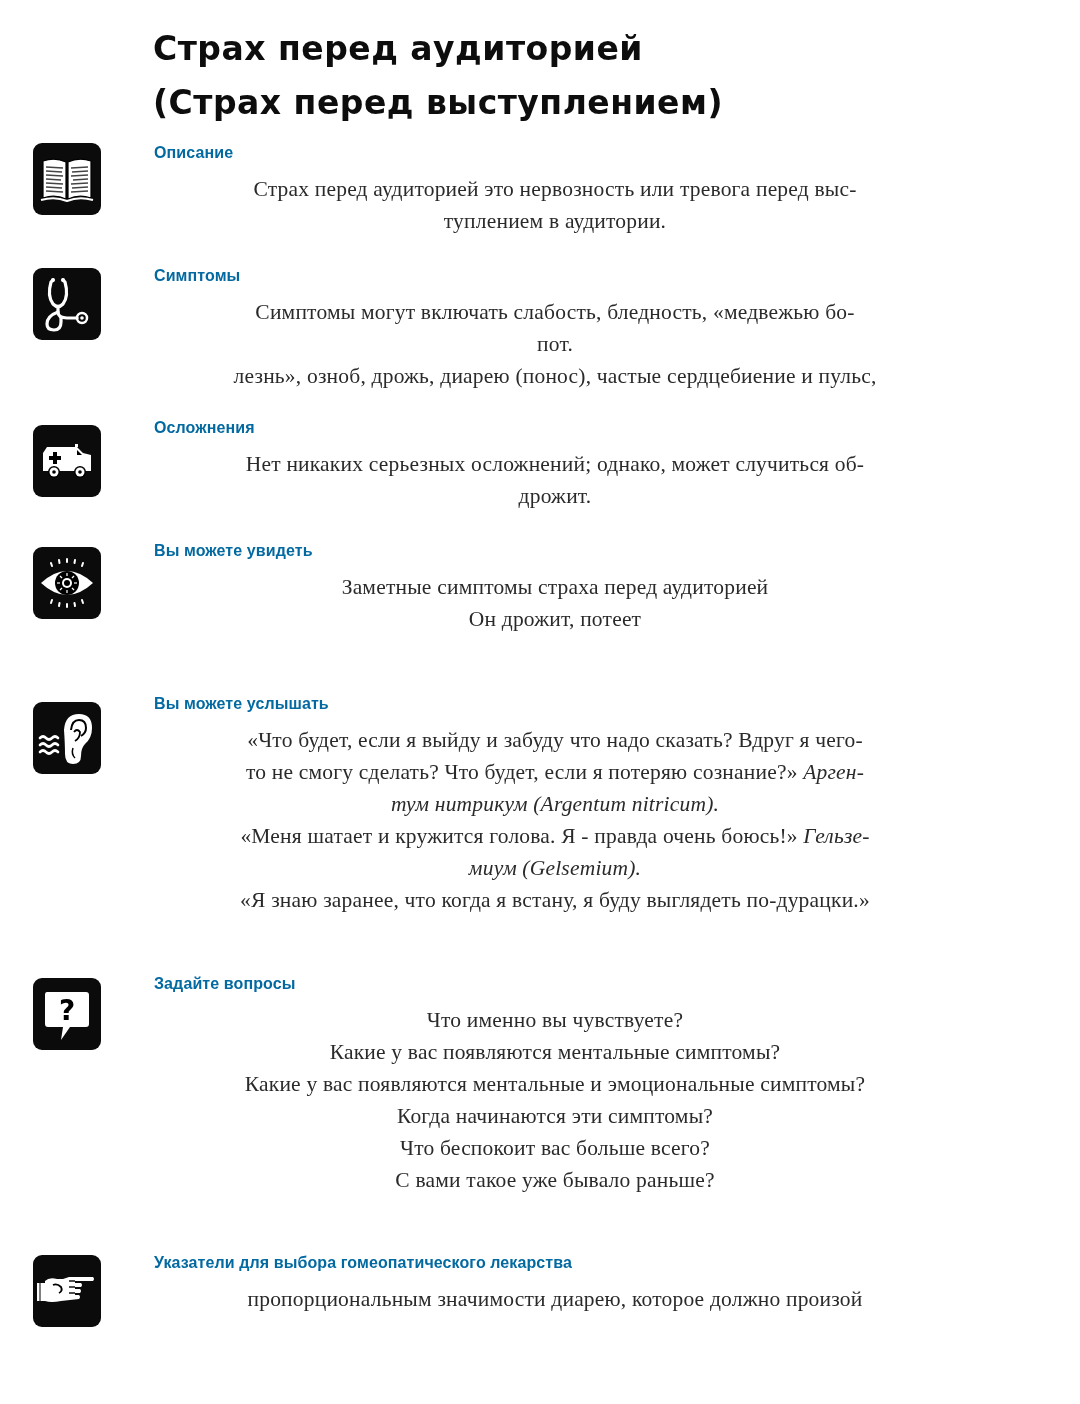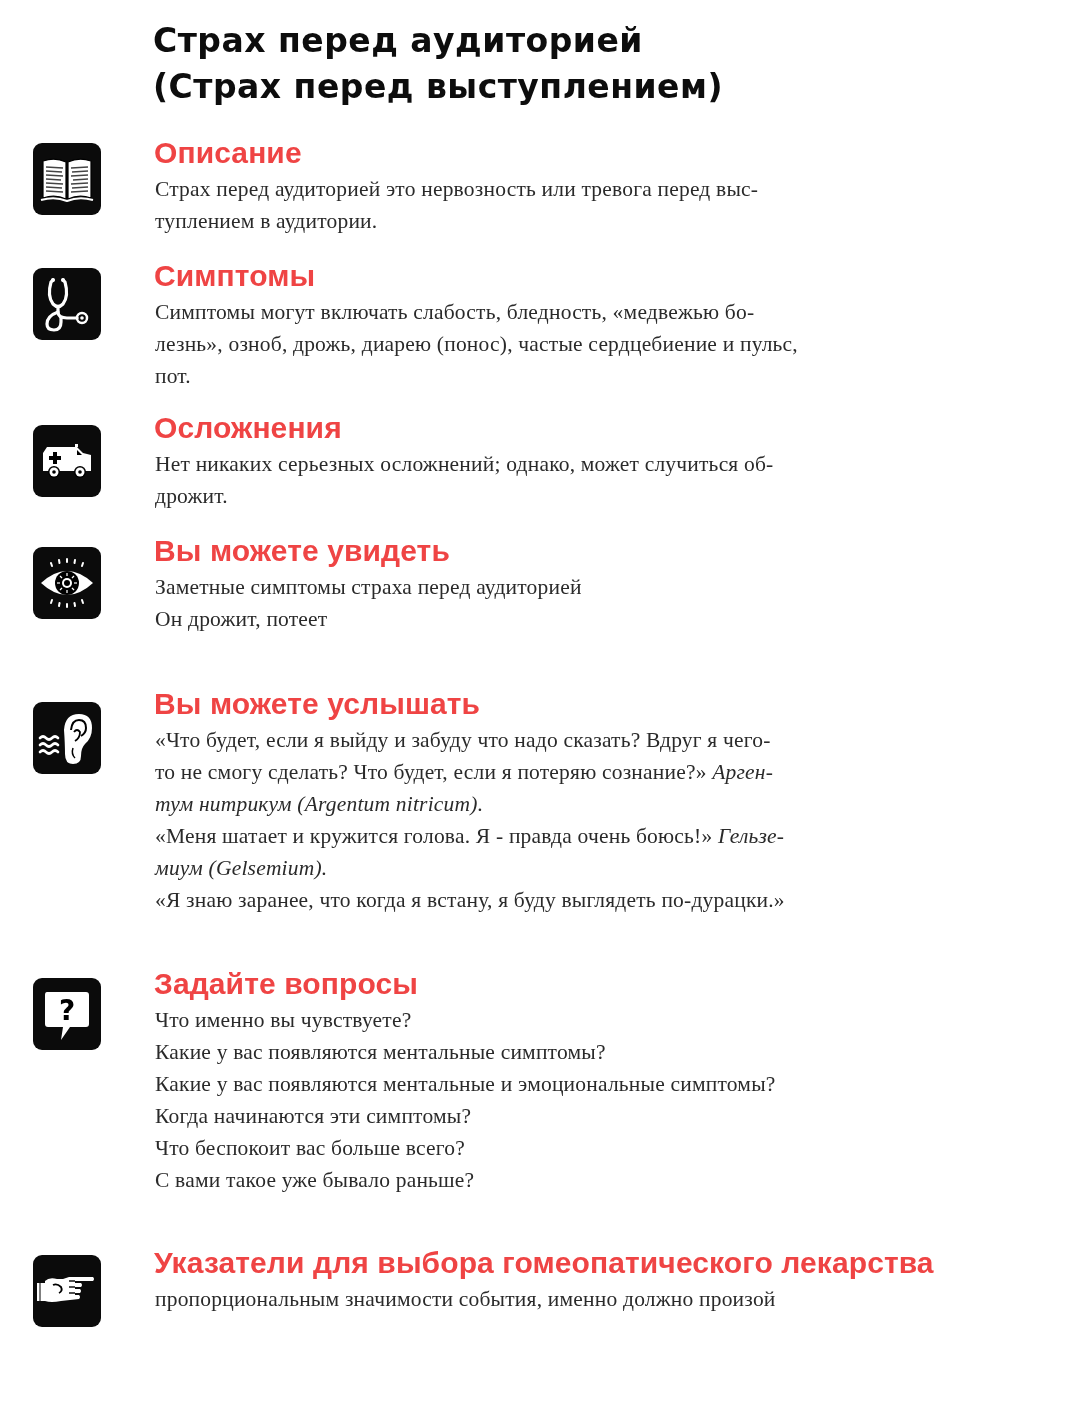--- a/index.html
+++ b/index.html
@@ -19,21 +19,21 @@
       left: 153px;
       top: 18px;
       font-family: "DejaVu Sans", sans-serif;
       font-weight: bold;
       font-size: 33px;
       line-height: 46px;
       letter-spacing: 0.5px;
       color: #0d0d0d;
       margin: 0;
     }
-    .page-title span { display: block; }
+    .page-title span { display: block; margin-top: 8px; }
 
     .section {
       position: absolute;
       left: 0;
       width: 1080px;
     }
     .icon-box {
       position: absolute;
       left: 33px;
       width: 68px;
@@ -45,39 +45,39 @@
       justify-content: center;
     }
     .icon-box svg { width: 60px; height: 60px; display: block; }
 
     .section-heading {
       position: absolute;
       left: 154px;
       top: 0;
       font-family: "Liberation Sans", sans-serif;
       font-weight: bold;
-      font-size: 30px;
+      font-size: 16px;
       line-height: 28px;
-      color: #ef4444;
+      color: #0369a1;
       letter-spacing: 0.1px;
       margin: 0;
     }
     .section-body {
       position: absolute;
       left: 155px;
       top: 34px;
       width: 800px;
       font-family: "Liberation Serif", serif;
       font-size: 21.5px;
       line-height: 32px;
       color: #2a2a2a;
       letter-spacing: 0.2px;
       margin: 0;
     }
-    .section-body .line { display: block; white-space: nowrap; }
+    .section-body .line { display: block; white-space: nowrap; text-align: center; }
     .section-body .remedy { font-style: italic; }
   </style>
 </head>
 <body>
 
 <h1 class="page-title">
   <span>Страх перед аудиторией</span>
   <span>(Страх перед выступлением)</span>
 </h1>
 
@@ -122,22 +122,22 @@
       </g>
       <circle cx="45" cy="44" r="5" fill="none" stroke="#fff" stroke-width="2.5"></circle>
       <circle cx="45" cy="44" r="1.8" fill="#fff"></circle>
       <circle cx="16" cy="6" r="2" fill="#fff"></circle>
       <circle cx="26" cy="6" r="2" fill="#fff"></circle>
     </svg>
   </div>
   <h2 class="section-heading">Симптомы</h2>
   <div class="section-body">
     <span class="line">Симптомы могут включать слабость, бледность, «медвежью бо-</span>
+    <span class="line">пот.</span>
     <span class="line">лезнь», озноб, дрожь, диарею (понос), частые сердцебиение и пульс,</span>
-    <span class="line">пот.</span>
   </div>
 </div>
 
 <div class="section" style="top:414px;">
   <div class="icon-box" style="top:11px;">
     <svg viewBox="0 0 60 60">
       <path d="M6 22 L10 16 L36 16 L40 16 L46 22 L54 24 L54 40 L6 40 Z" fill="#fff"></path>
       <rect x="38" y="13" width="3" height="3" fill="#fff"></rect>
       <path d="M40 19 L45 24 L40 24 Z" fill="#000"></path>
       <path d="M16 21 h4 v4 h4 v4 h-4 v4 h-4 v-4 h-4 v-4 h4 z" fill="#000"></path>
@@ -246,15 +246,15 @@
       <path d="M16 24 Q20 22 24 26 Q26 30 22 32" fill="none" stroke="#000" stroke-width="1.8"></path>
       <g stroke="#000" stroke-width="1.4">
         <line x1="32" y1="20" x2="38" y2="20"></line>
         <line x1="32" y1="26" x2="38" y2="26"></line>
         <line x1="32" y1="32" x2="38" y2="32"></line>
       </g>
     </svg>
   </div>
   <h2 class="section-heading">Указатели для выбора гомеопатического лекарства</h2>
   <div class="section-body">
-    <span class="line">пропорциональным значимости события, именно должно произой</span>
+    <span class="line">пропорциональным значимости диарею, которое должно произой</span>
   </div>
 </div>
 
 </body></html>

